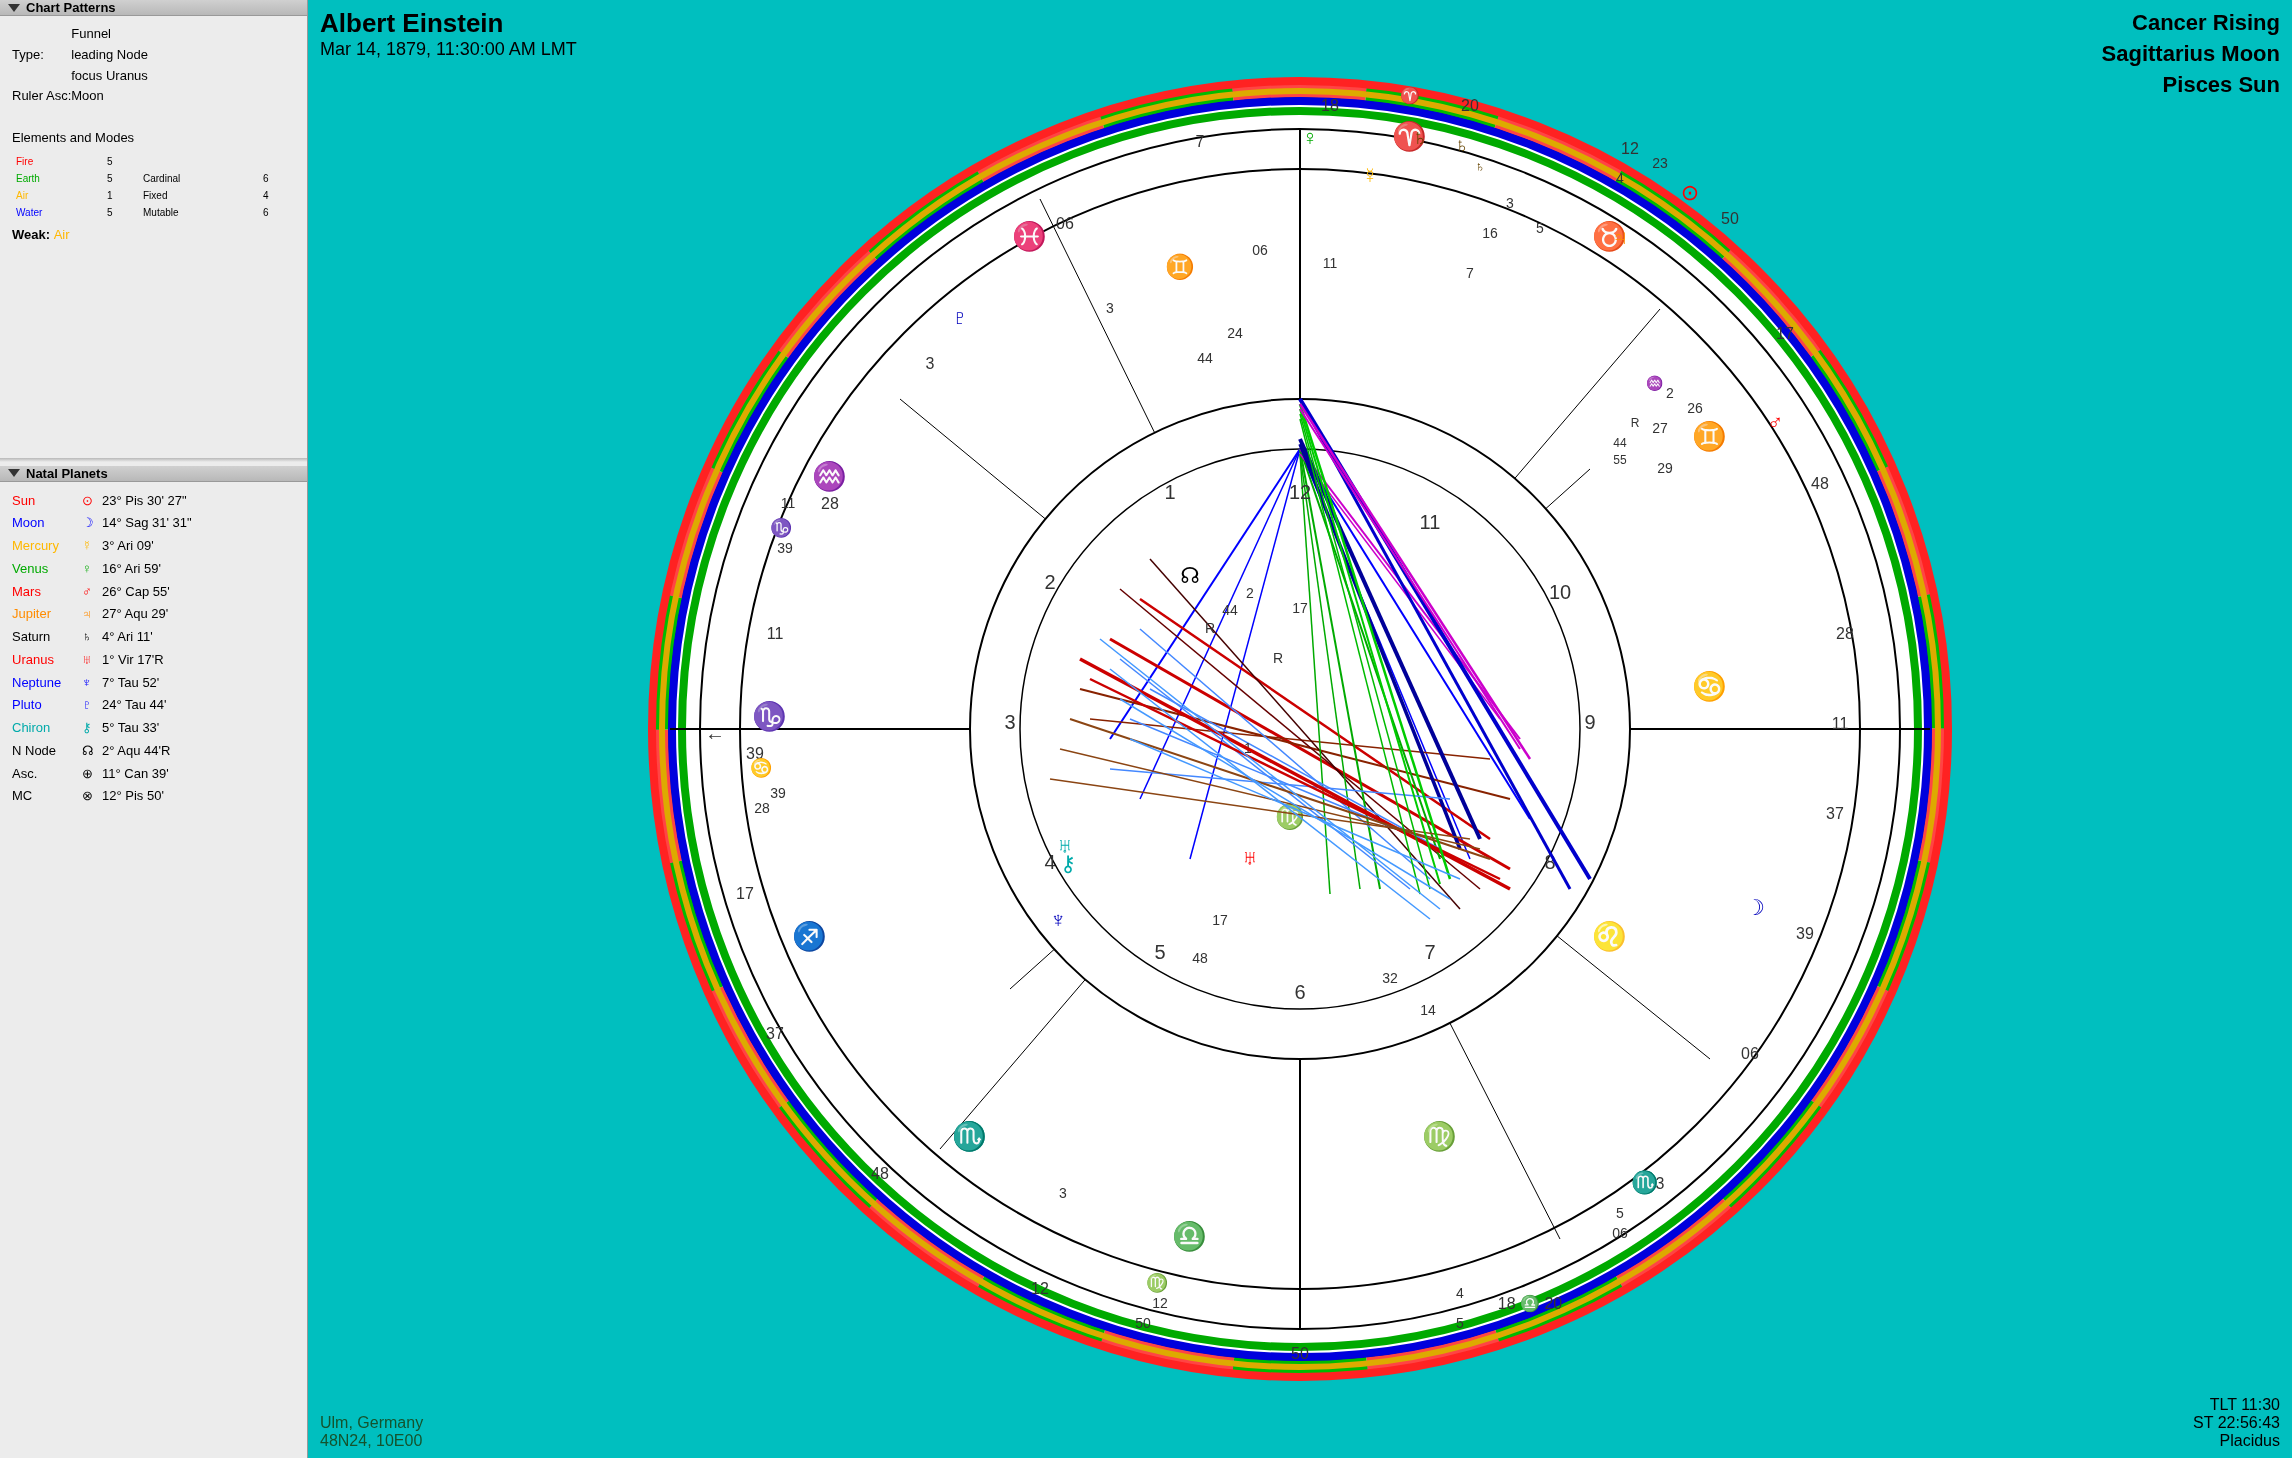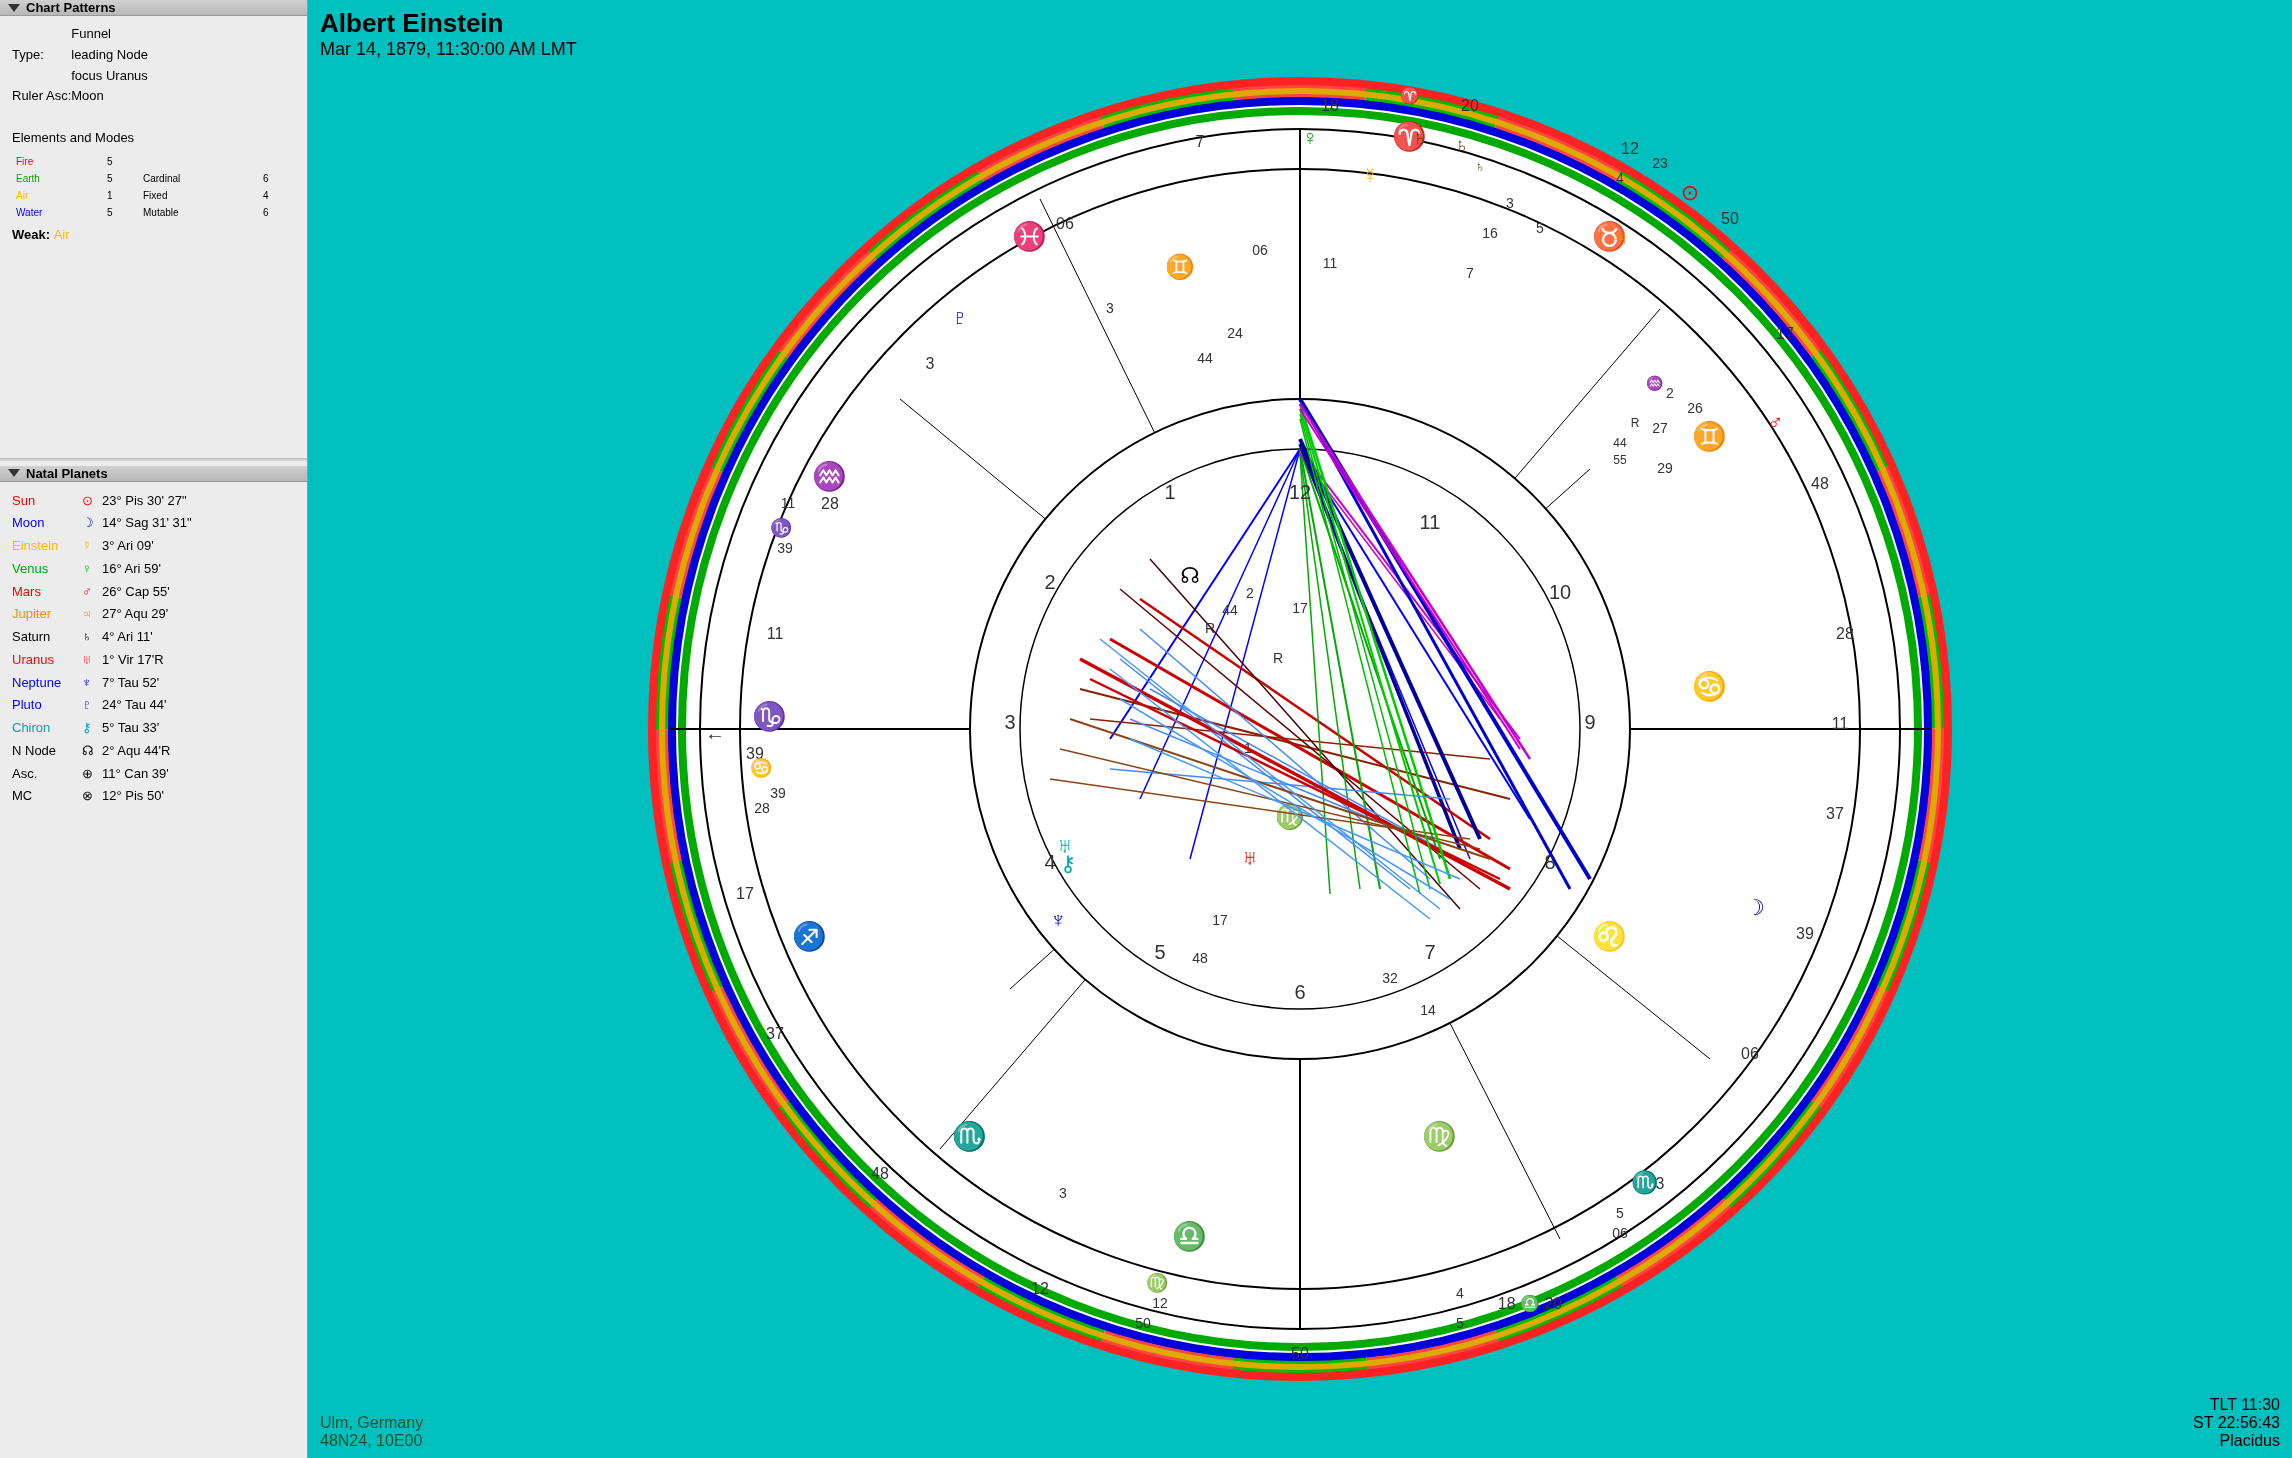--- a/index.html
+++ b/index.html
@@ -214,21 +214,21 @@
       <span>23° Pis 30' 27"</span>
     </div>
 
     <div class="planet-row">
       <span class="water">Moon</span>
       <span class="water">☽</span>
       <span>14° Sag 31' 31"</span>
     </div>
 
     <div class="planet-row">
-      <span class="air">Einstein</span>
+      <span class="air">Mercury</span>
       <span class="air">☿</span>
       <span>3° Ari 09'</span>
     </div>
 
     <div class="planet-row">
       <span class="earth-color">Venus</span>
       <span class="earth-color">♀</span>
       <span>16° Ari 59'</span>
     </div>
 
@@ -294,20 +294,25 @@
   </div>
 </div>
 
 <div id="chart-area">
 
   <div id="chart-title">
     <div class="name">Albert Einstein</div>
     <div class="date">Mar 14, 1879, 11:30:00 AM LMT</div>
   </div>
 
+  <div id="top-right">
+    <div class="line">Cancer Rising</div>
+    <div class="line">Sagittarius Moon</div>
+    <div class="line">Pisces Sun</div>
+  </div>
 
   <div id="bottom-left">
     <div>Ulm, Germany</div>
     <div>48N24, 10E00</div>
   </div>
 
   <div id="bottom-right">
     <div>TLT 11:30</div>
     <div>ST 22:56:43</div>
     <div>Placidus</div>

